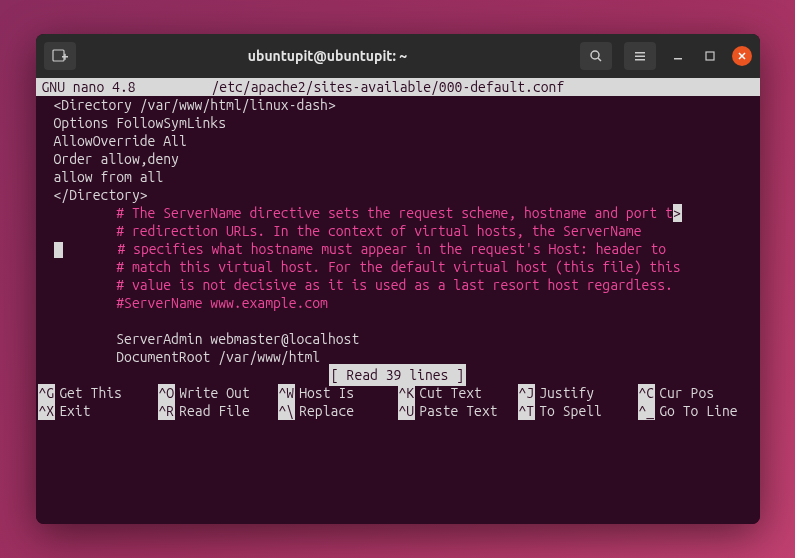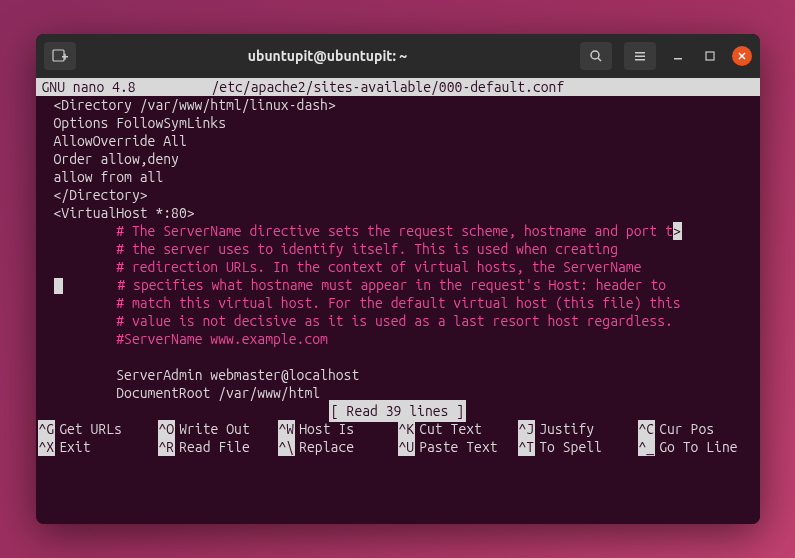--- a/index.html
+++ b/index.html
@@ -196,39 +196,37 @@
     </div>
 
     <div class="line">&lt;Directory /var/www/html/linux-dash&gt;</div>
     <div class="line">Options FollowSymLinks</div>
     <div class="line">AllowOverride All</div>
     <div class="line">Order allow,deny</div>
     <div class="line">allow from all</div>
     <div class="line">&lt;/Directory&gt;</div>
     <div class="line"></div>
     <div class="line"></div>
-    <div class="line">&lt;VirtualHost *:80&gt;</div>
 
     <div class="line">        <span class="comment"># The ServerName directive sets the request scheme, hostname and port t</span><span class="overflow-indicator">&gt;</span></div>
-    <div class="line">        <span class="comment"># the server uses to identify itself. This is used when creating</span></div>
     <div class="line">        <span class="comment"># redirection URLs. In the context of virtual hosts, the ServerName</span></div>
     <div class="line cursor-line"><span class="cursor-block"></span>       <span class="comment"># specifies what hostname must appear in the request's Host: header to</span></div>
     <div class="line">        <span class="comment"># match this virtual host. For the default virtual host (this file) this</span></div>
     <div class="line">        <span class="comment"># value is not decisive as it is used as a last resort host regardless.</span></div>
     <div class="line">        <span class="comment">#ServerName www.example.com</span></div>
     <div class="line"> </div>
     <div class="line">        <span>ServerAdmin webmaster@localhost</span></div>
     <div class="line">        <span>DocumentRoot /var/www/html</span></div>
 
     <div class="status-line"><span class="status-inv">[ Read 39 lines ]</span></div>
 
     <div class="shortcut-row">
       <div class="shortcut">
           <span class="key">^G</span>
-          <span>Get URLs</span>
+          <span>Get This</span>
         </div>
       <div class="shortcut">
           <span class="key">^O</span>
           <span>Write Out</span>
         </div>
       <div class="shortcut">
           <span class="key">^W</span>
           <span>Host Is</span>
         </div>
       <div class="shortcut">

